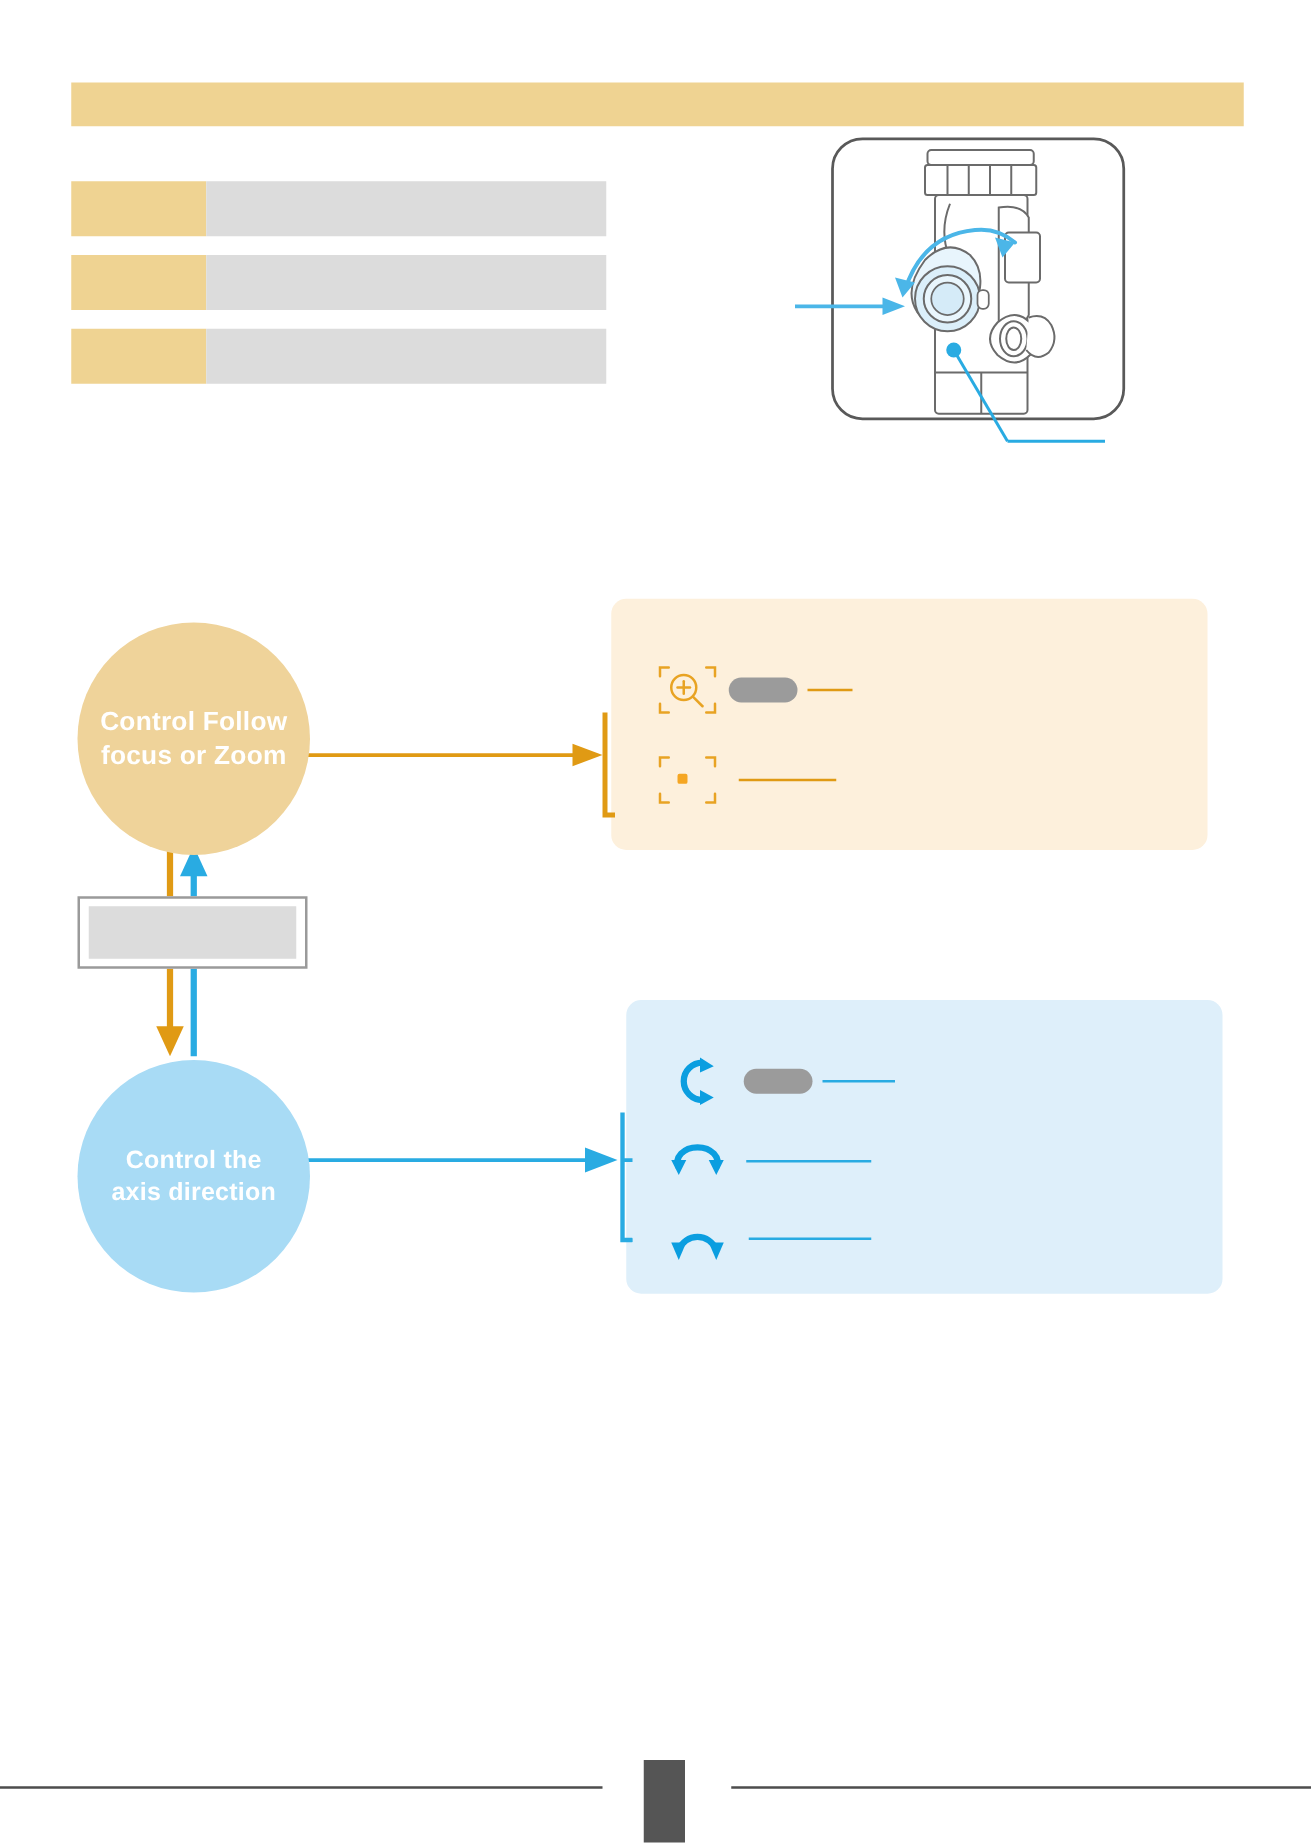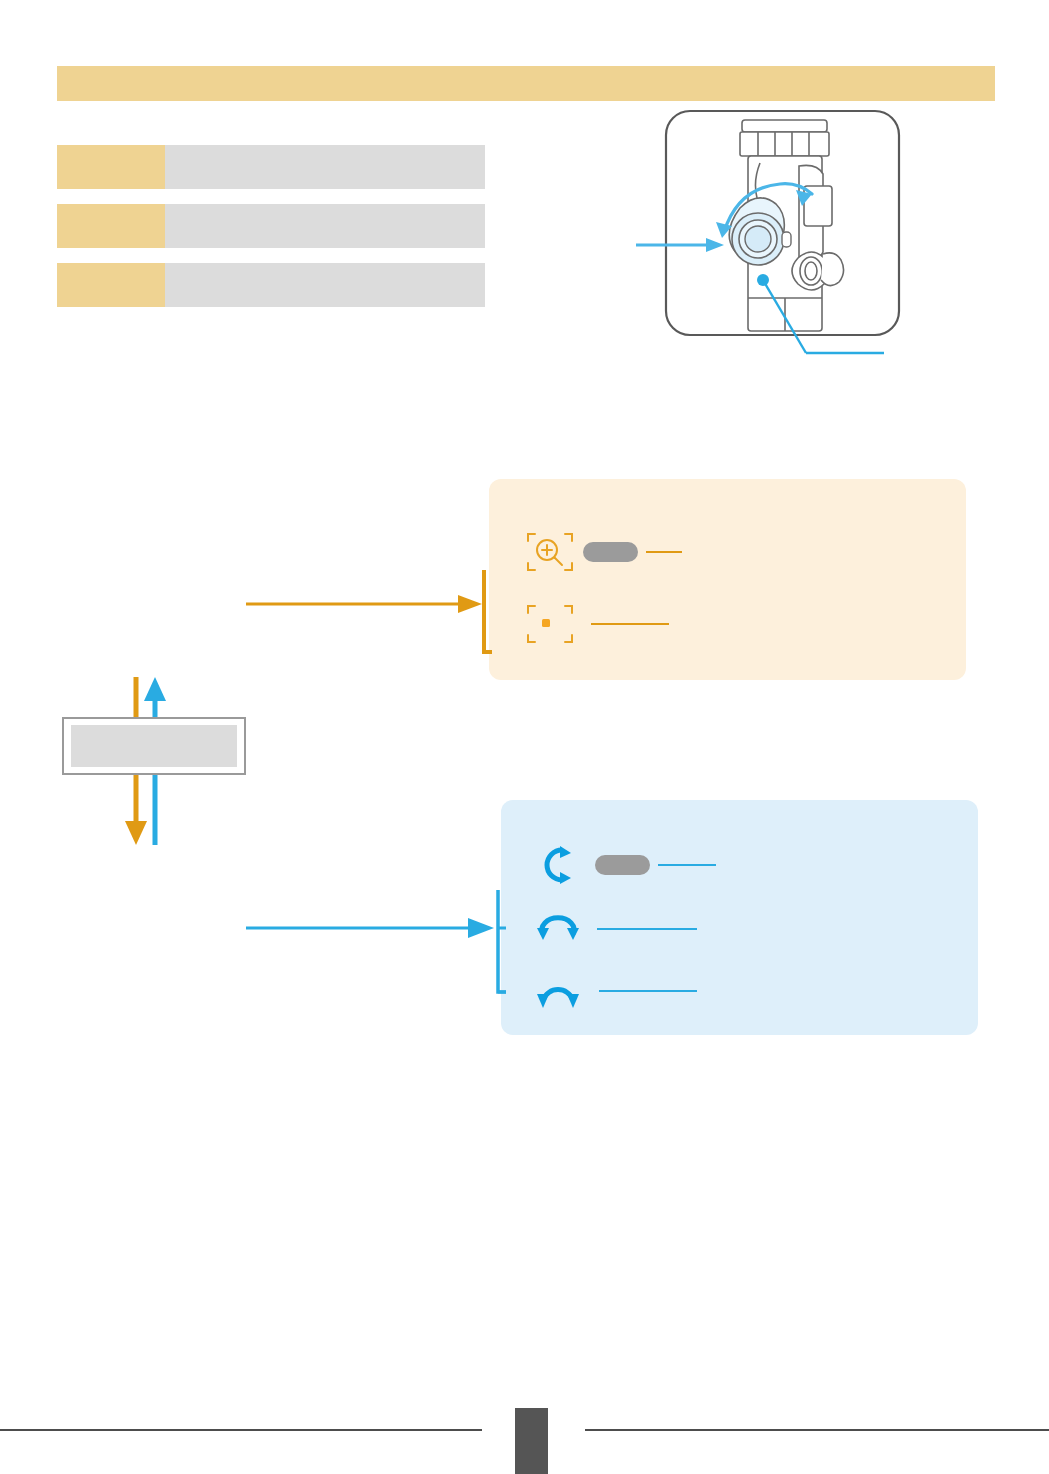--- a/index.html
+++ b/index.html
@@ -256,21 +256,29 @@
       <g>
         <circle cx="131" cy="172" r="6" fill="#29ABE2"></circle>
         <line x1="131" y1="172" x2="174" y2="245" stroke="#29ABE2" stroke-width="2.4"></line>
         <line x1="174" y1="245" x2="252" y2="245" stroke="#29ABE2" stroke-width="2.4"></line>
       </g>
     </svg>
   </div>
 
   <div class="flow">
 
-
+    <div class="bubble bubble-focus">
+      <span>Control  Follow</span>
+      <span>focus or Zoom</span>
+    </div>
+
+    <div class="bubble bubble-axis">
+      <span>Control the</span>
+      <span>axis direction</span>
+    </div>
 
     <svg class="vconn" width="70" height="180" viewBox="0 0 70 180">
 
       <line x1="18" y1="2" x2="18" y2="152" stroke="#E09A14" stroke-width="5"></line>
       <polygon points="18,170 7,146 29,146" fill="#E09A14"></polygon>
 
       <line x1="37" y1="170" x2="37" y2="20" stroke="#29ABE2" stroke-width="5"></line>
       <polygon points="37,2 26,26 48,26" fill="#29ABE2"></polygon>
     </svg>
 

